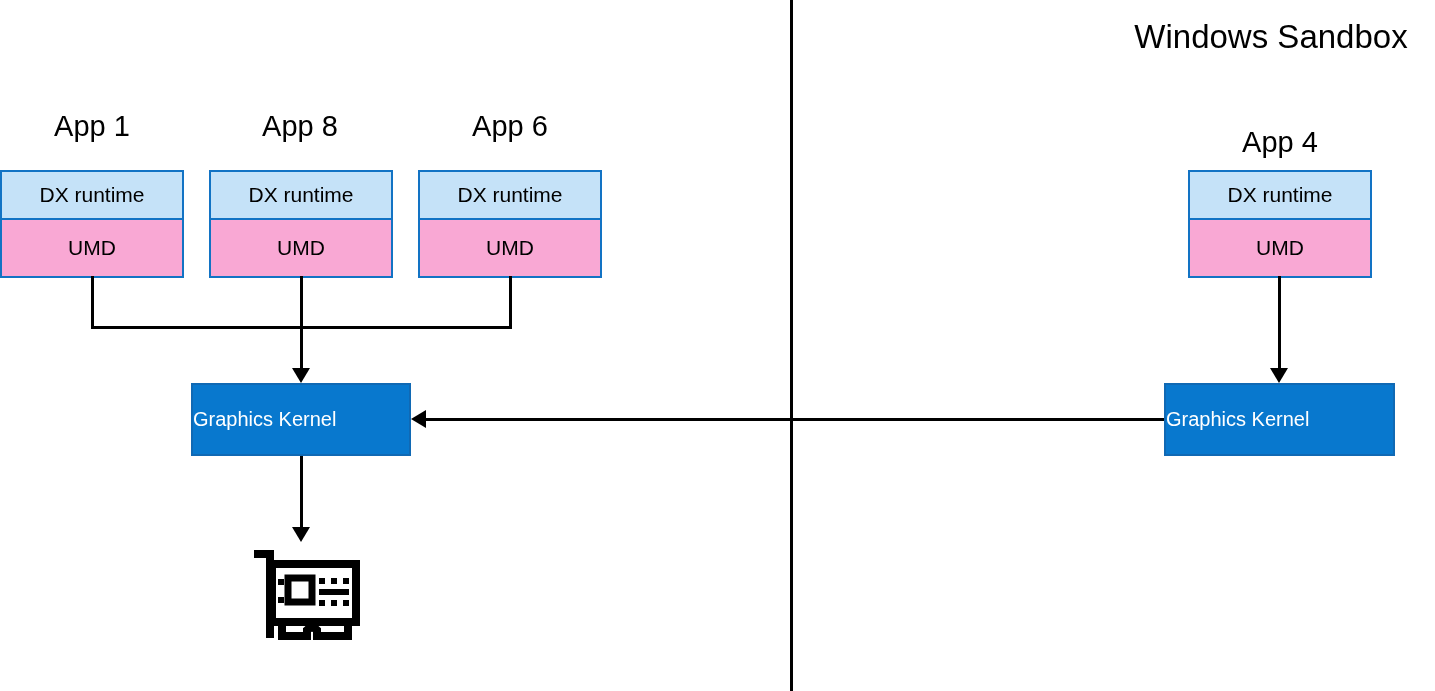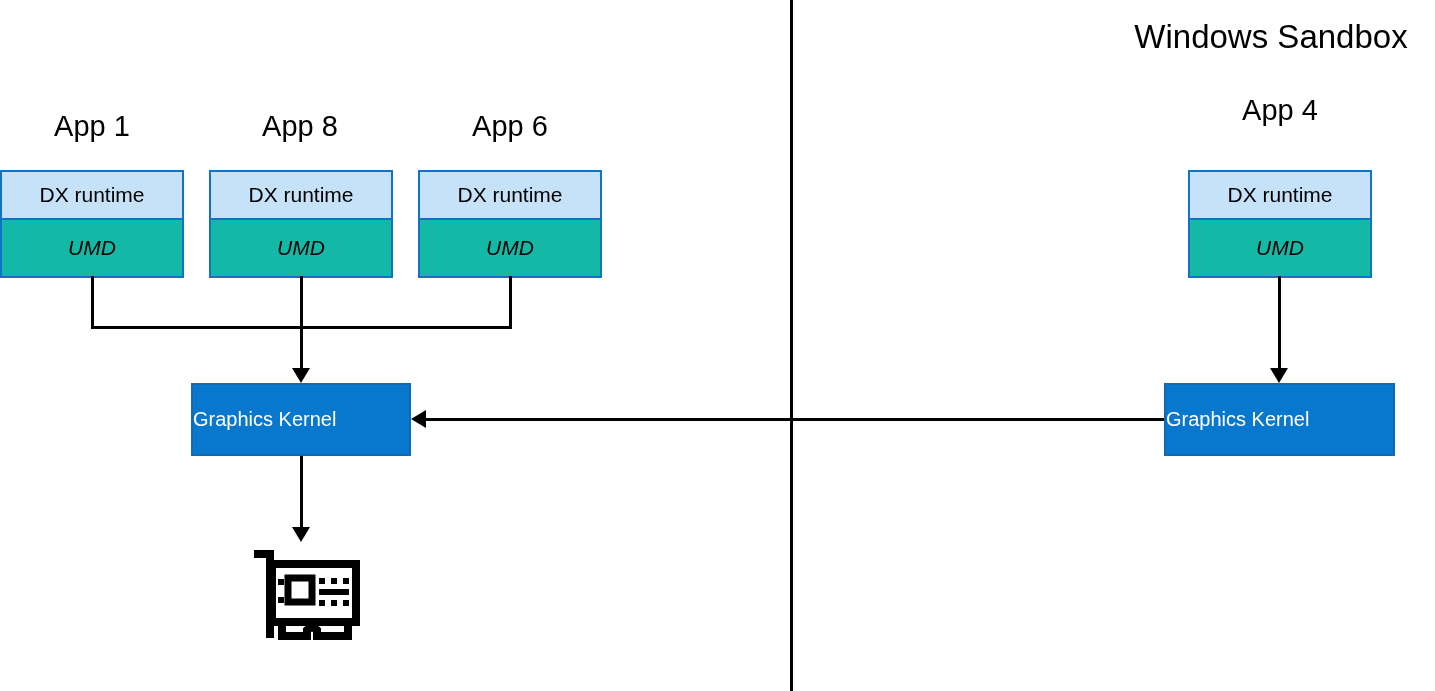--- a/index.html
+++ b/index.html
@@ -57,23 +57,22 @@
     font-size: 21px;
     color: #000000;
     white-space: nowrap;
   }
   .cell-dx {
     background: #C5E2F8;
     border-bottom: 2px solid #1273C4;
     height: 52px;
   }
   .cell-umd {
-    background: #14b8a6;
+    background: #f9a8d4;
     height: 60px;
-    font-style: italic;
   }
 
   
   .kernel-box {
     position: absolute;
     box-sizing: border-box;
     background: #0878CE;
     border: 2px solid #1069B4;
     display: flex;
     align-items: center;
@@ -148,21 +147,21 @@
     <div class="cell cell-umd">UMD</div>
   </div>
 
   <div class="app-label" style="left:410px; top:112px; width:200px;">App 6</div>
 
   <div class="app-stack" style="left:418px; top:170px; width:184px; height:108px;">
     <div class="cell cell-dx">DX runtime</div>
     <div class="cell cell-umd">UMD</div>
   </div>
 
-  <div class="app-label" style="left:1180px; top:96px; width:200px;">App 4</div>
+  <div class="app-label" style="left:1180px; top:128px; width:200px;">App 4</div>
 
   <div class="app-stack" style="left:1188px; top:170px; width:184px; height:108px;">
     <div class="cell cell-dx">DX runtime</div>
     <div class="cell cell-umd">UMD</div>
   </div>
 
   <div class="vline" style="left:91px; top:276px; height:52px;"></div>
   <div class="hline" style="left:91px; top:326px; width:421px;"></div>
 
   <div class="vline" style="left:509px; top:276px; height:52px;"></div>

